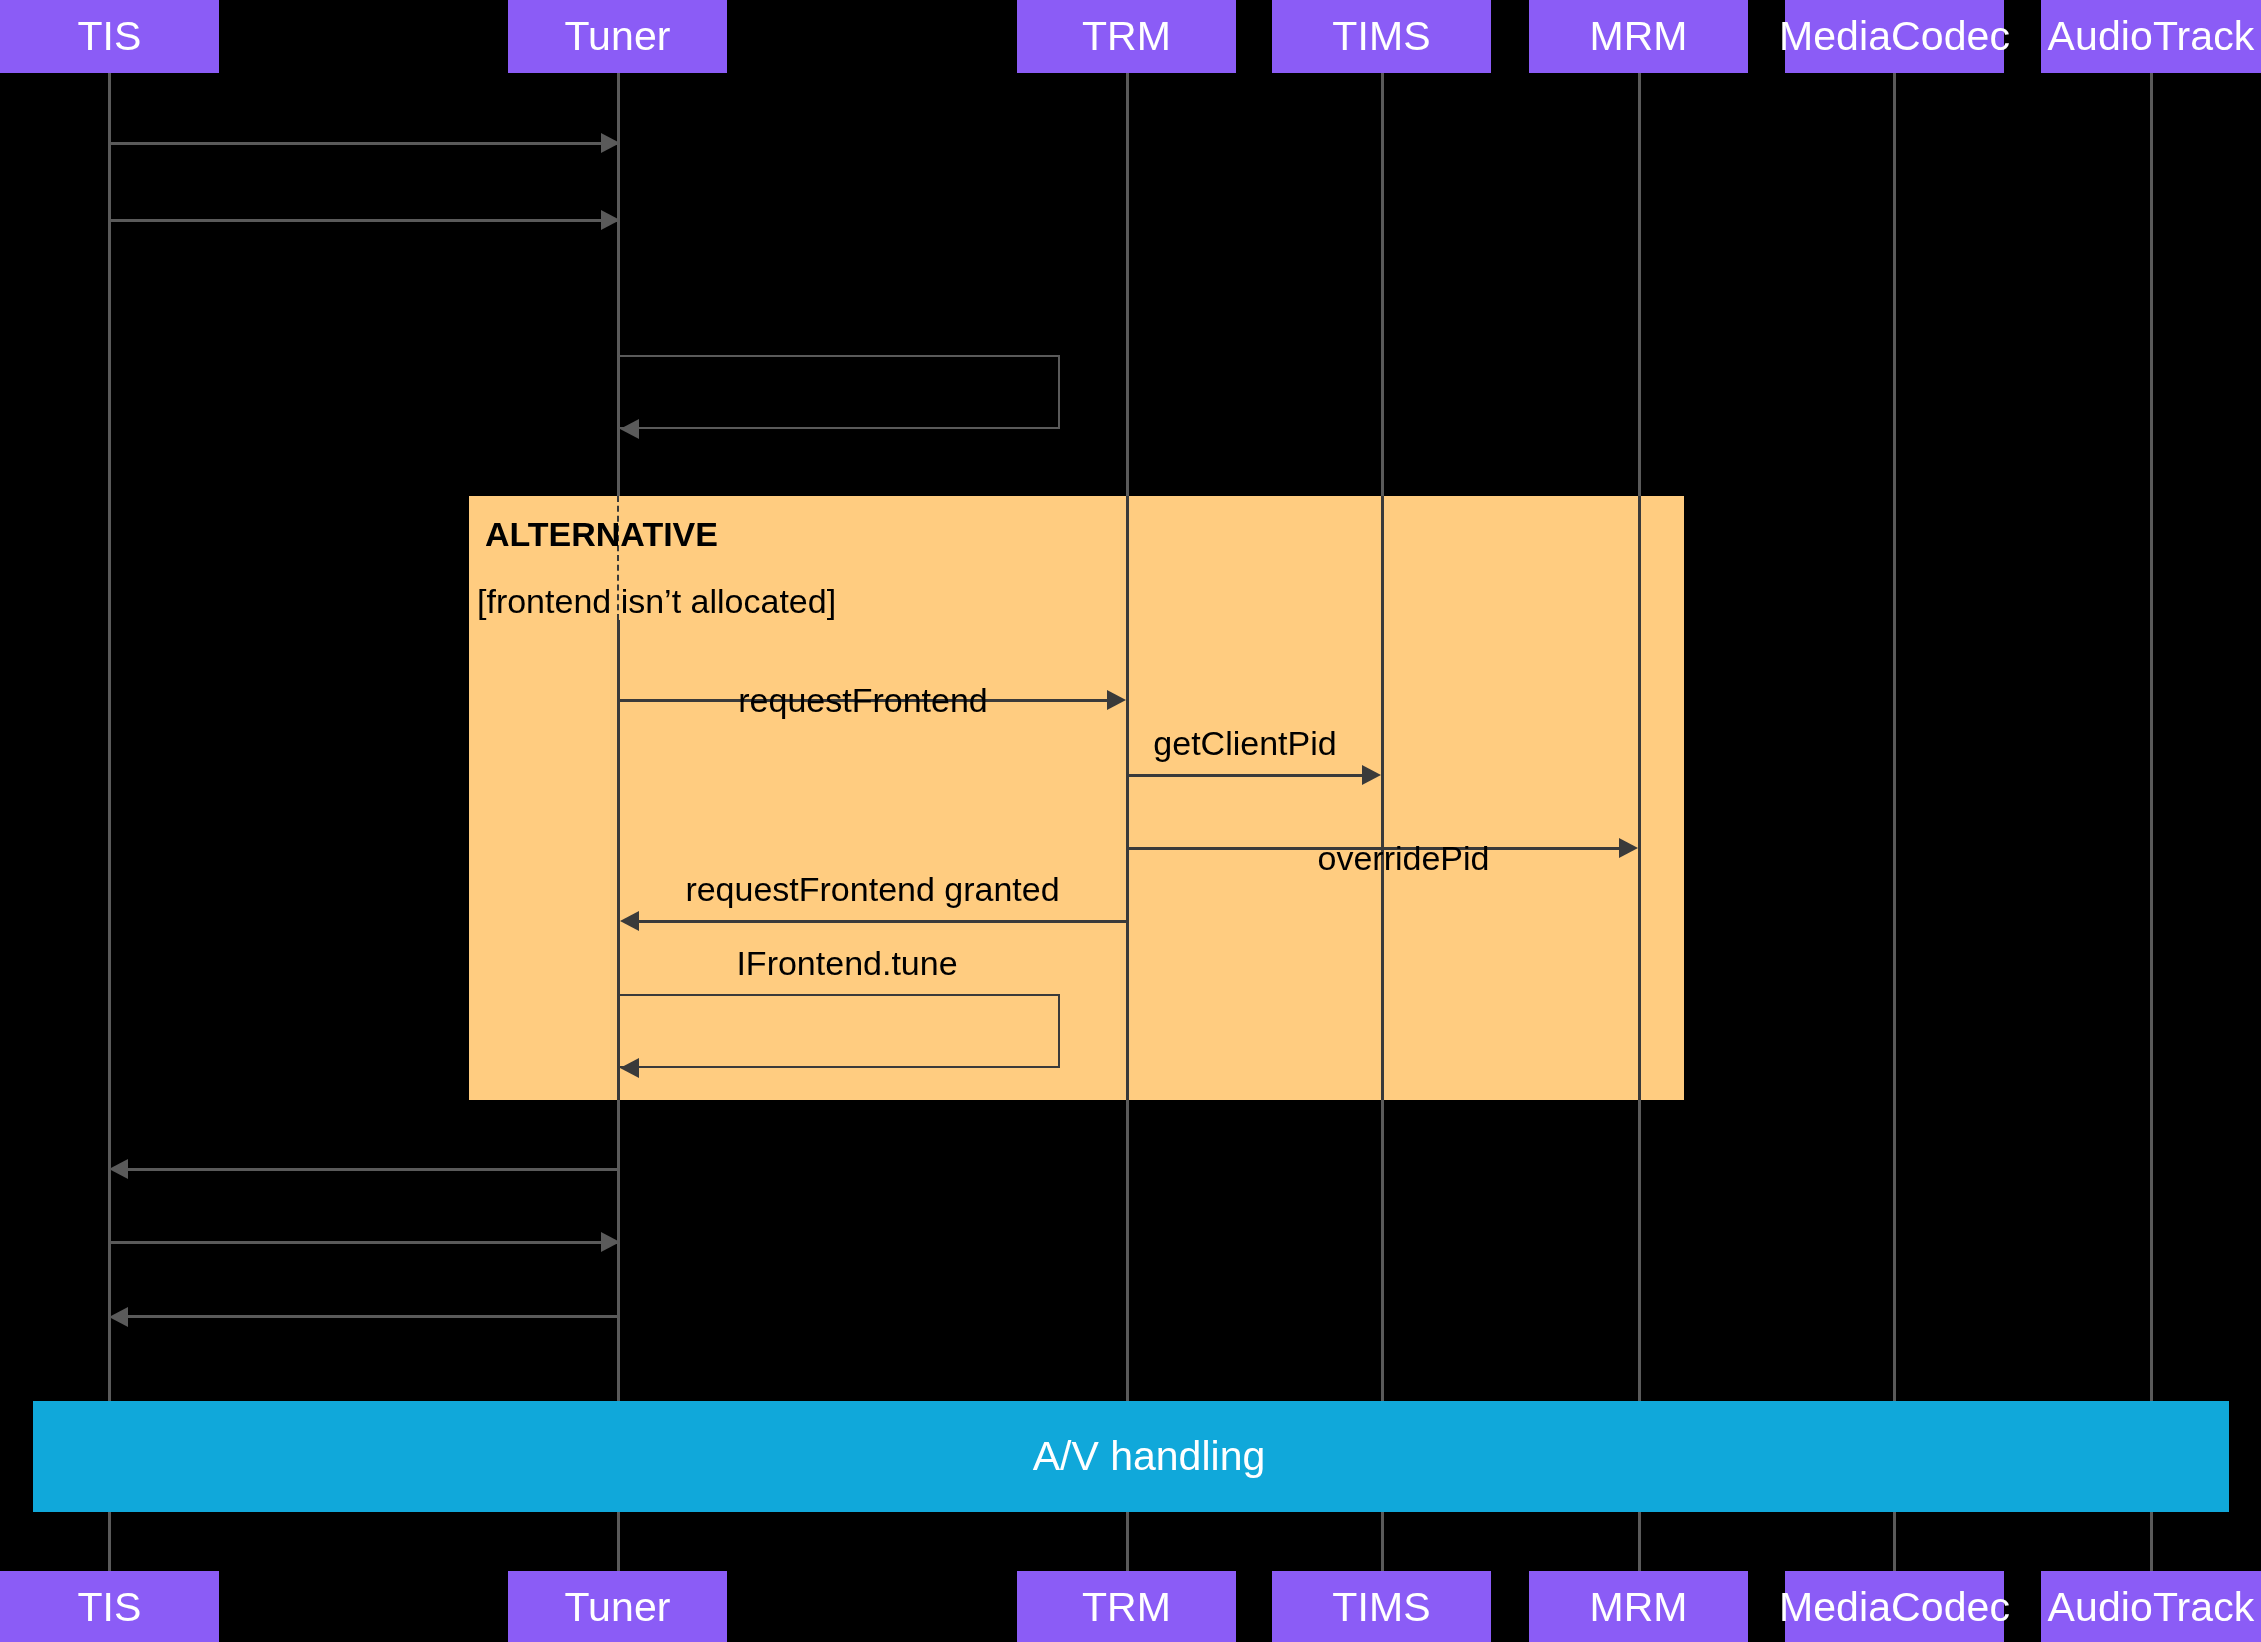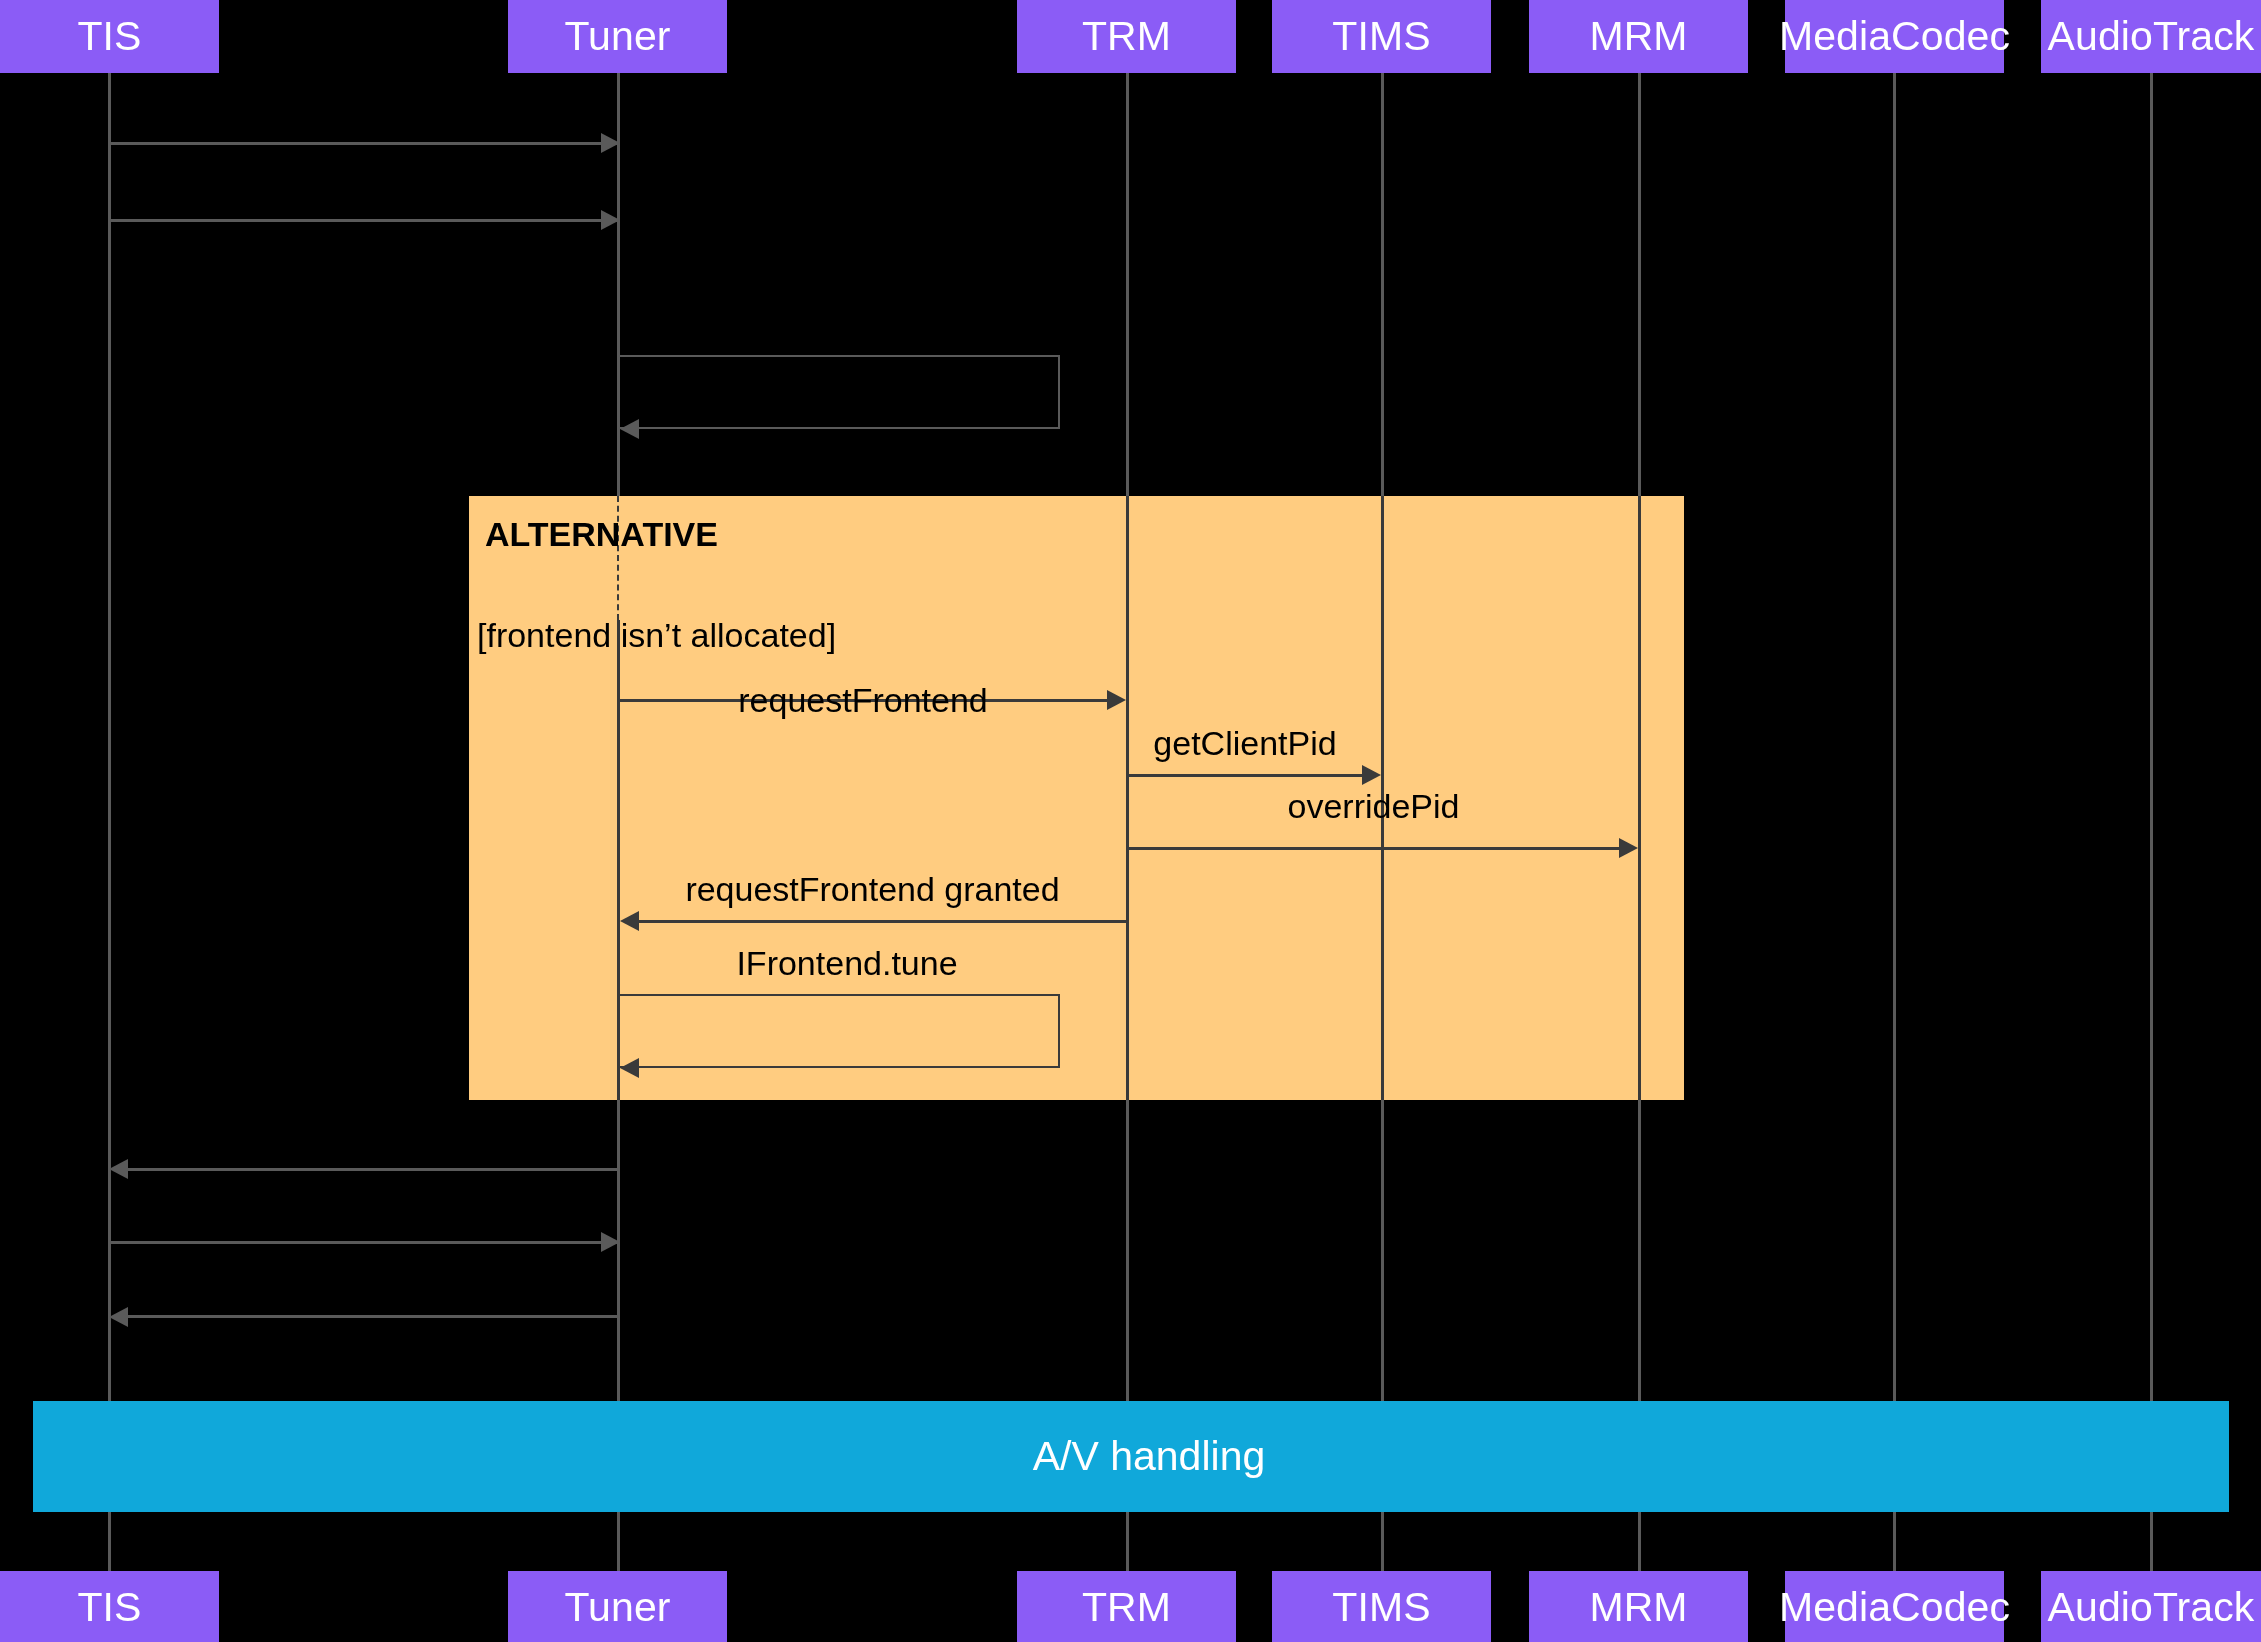--- a/index.html
+++ b/index.html
@@ -160,33 +160,33 @@
 
   <div class="fragment" style="left:469px; top:496px; width:1215px; height:604px;"></div>
 
   <div class="frag-lifeline dashed" style="left:617px;  top:496px; height:124px;"></div>
   <div class="frag-lifeline" style="left:617px;  top:620px; height:480px;"></div>
   <div class="frag-lifeline" style="left:1126px; top:496px; height:604px;"></div>
   <div class="frag-lifeline" style="left:1381px; top:496px; height:604px;"></div>
   <div class="frag-lifeline" style="left:1638px; top:496px; height:604px;"></div>
 
   <div class="fragment-label" style="left:485px; top:517px;">ALTERNATIVE</div>
-  <div class="fragment-guard" style="left:477px; top:584px;margin-top:34px;">[frontend isn’t allocated]</div>
+  <div class="fragment-guard" style="left:477px; top:584px;">[frontend isn’t allocated]</div>
 
   <div class="msg-line dark" style="left:618px; top:699px; width:490px;"></div>
   <div class="arrowhead right dark" style="left:1107px; top:690px;"></div>
   <div class="msg-label" style="left:618px; top:683px; width:490px;">requestFrontend</div>
 
   <div class="msg-line dark" style="left:1127px; top:774px; width:236px;"></div>
   <div class="arrowhead right dark" style="left:1362px; top:765px;"></div>
   <div class="msg-label" style="left:1127px; top:726px; width:236px;">getClientPid</div>
 
   <div class="msg-line dark" style="left:1127px; top:847px; width:493px;"></div>
   <div class="arrowhead right dark" style="left:1619px; top:838px;"></div>
-  <div class="msg-label" style="left:1127px; top:789px; width:493px;">overridePid</div>
+  <div class="msg-label" style="left:1127px; top:841px; width:493px;padding-left:30px;">overridePid</div>
 
   <div class="msg-line dark" style="left:639px; top:920px; width:488px;"></div>
   <div class="arrowhead left dark" style="left:620px; top:911px;"></div>
   <div class="msg-label" style="left:618px; top:872px; width:509px;">requestFrontend granted</div>
 
   <div class="selfcall dark" style="left:618px; top:994px; width:442px; height:74px;"></div>
   <div class="arrowhead left dark" style="left:620px; top:1058px;"></div>
   <div class="msg-label" style="left:618px; top:946px; width:442px;padding-left:8px;">IFrontend.tune</div>
 
   <div class="msg-line grey" style="left:128px; top:1168px; width:491px;"></div>

